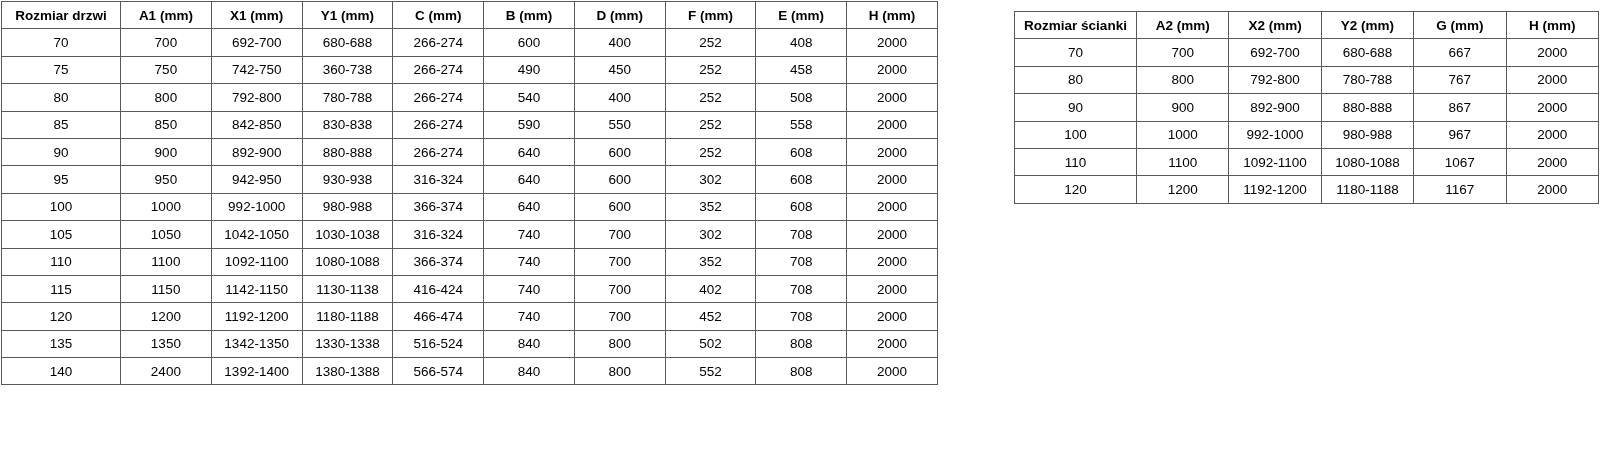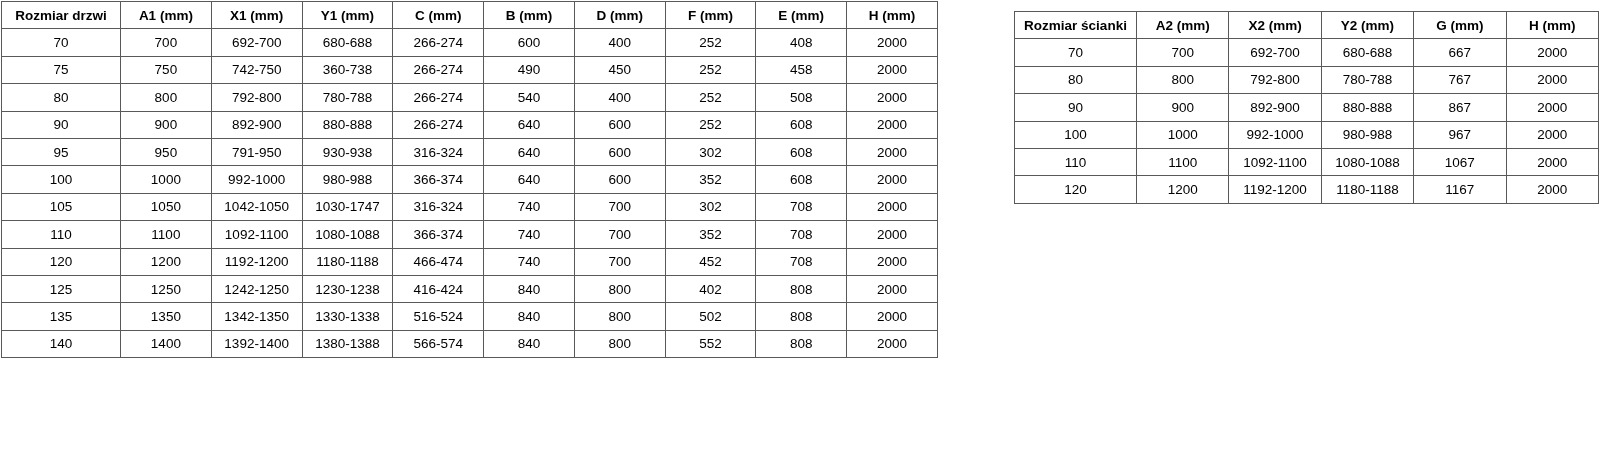--- a/index.html
+++ b/index.html
@@ -118,35 +118,47 @@
           <td>792-800</td>
           <td>780-788</td>
           <td>266-274</td>
           <td>540</td>
           <td>400</td>
           <td>252</td>
           <td>508</td>
           <td>2000</td>
         </tr>
         <tr>
+          <td>85</td>
+          <td>850</td>
+          <td>842-850</td>
+          <td>830-838</td>
+          <td>266-274</td>
+          <td>590</td>
+          <td>550</td>
+          <td>252</td>
+          <td>558</td>
+          <td>2000</td>
+        </tr>
+        <tr>
           <td>90</td>
           <td>900</td>
           <td>892-900</td>
           <td>880-888</td>
           <td>266-274</td>
           <td>640</td>
           <td>600</td>
           <td>252</td>
           <td>608</td>
           <td>2000</td>
         </tr>
         <tr>
           <td>95</td>
           <td>950</td>
-          <td>791-950</td>
+          <td>942-950</td>
           <td>930-938</td>
           <td>316-324</td>
           <td>640</td>
           <td>600</td>
           <td>302</td>
           <td>608</td>
           <td>2000</td>
         </tr>
         <tr>
           <td>100</td>
@@ -157,79 +169,79 @@
           <td>640</td>
           <td>600</td>
           <td>352</td>
           <td>608</td>
           <td>2000</td>
         </tr>
         <tr>
           <td>105</td>
           <td>1050</td>
           <td>1042-1050</td>
-          <td>1030-1747</td>
+          <td>1030-1038</td>
           <td>316-324</td>
           <td>740</td>
           <td>700</td>
           <td>302</td>
           <td>708</td>
           <td>2000</td>
         </tr>
         <tr>
           <td>110</td>
           <td>1100</td>
           <td>1092-1100</td>
           <td>1080-1088</td>
           <td>366-374</td>
           <td>740</td>
           <td>700</td>
           <td>352</td>
           <td>708</td>
           <td>2000</td>
         </tr>
         <tr>
+          <td>115</td>
+          <td>1150</td>
+          <td>1142-1150</td>
+          <td>1130-1138</td>
+          <td>416-424</td>
+          <td>740</td>
+          <td>700</td>
+          <td>402</td>
+          <td>708</td>
+          <td>2000</td>
+        </tr>
+        <tr>
           <td>120</td>
           <td>1200</td>
           <td>1192-1200</td>
           <td>1180-1188</td>
           <td>466-474</td>
           <td>740</td>
           <td>700</td>
           <td>452</td>
           <td>708</td>
-          <td>2000</td>
-        </tr>
-        <tr>
-          <td>125</td>
-          <td>1250</td>
-          <td>1242-1250</td>
-          <td>1230-1238</td>
-          <td>416-424</td>
-          <td>840</td>
-          <td>800</td>
-          <td>402</td>
-          <td>808</td>
           <td>2000</td>
         </tr>
         <tr>
           <td>135</td>
           <td>1350</td>
           <td>1342-1350</td>
           <td>1330-1338</td>
           <td>516-524</td>
           <td>840</td>
           <td>800</td>
           <td>502</td>
           <td>808</td>
           <td>2000</td>
         </tr>
         <tr>
           <td>140</td>
-          <td>1400</td>
+          <td>2400</td>
           <td>1392-1400</td>
           <td>1380-1388</td>
           <td>566-574</td>
           <td>840</td>
           <td>800</td>
           <td>552</td>
           <td>808</td>
           <td>2000</td>
         </tr>
       </tbody>

